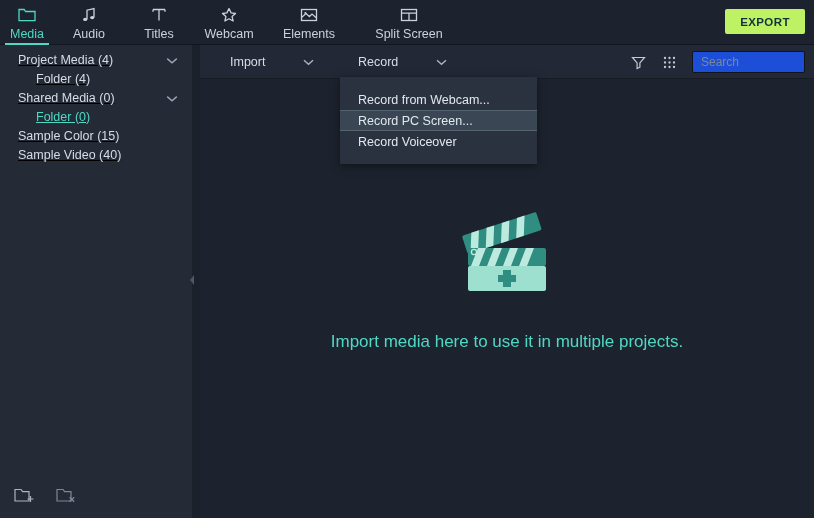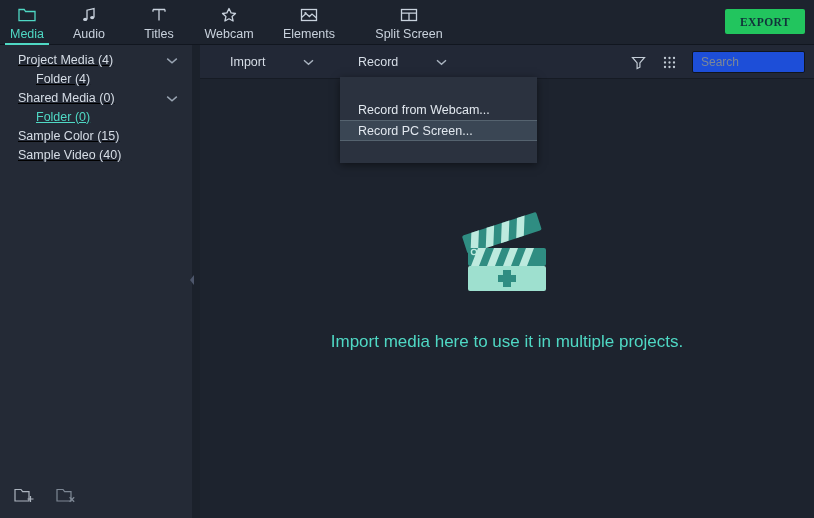--- a/index.html
+++ b/index.html
@@ -29,23 +29,23 @@
   .navtab.active .underline {
     position: absolute; bottom: 0; left: 50%; transform: translateX(-50%);
     width: 44px; height: 2px; background: #4fd8c4;
   }
   .navtab .underline { display: none; }
   .navtab.active .underline { display: block; }
 
   #export-btn {
     position: absolute; right: 9px; top: 9px;
     width: 80px; height: 25px;
-    background: #22c55e; color: #11323a;
+    background: #bef264; color: #11323a;
     border: none; border-radius: 2px;
-    font-family: Liberation Serif, serif;
+    font-family: Liberation Sans, sans-serif;
     font-size: 11.5px; font-weight: bold; letter-spacing: .4px;
     cursor: pointer;
   }
 
   
   #sidebar {
     position: absolute; left: 0; top: 45px; width: 192px; height: 473px;
     background: #242a36;
   }
   .side-row {
@@ -104,21 +104,21 @@
     background: #1d232e;
     display: flex; flex-direction: column; align-items: center; justify-content: center;
   }
   #empty-wrap { display: flex; flex-direction: column; align-items: center; margin-top: -40px; }
   #empty-text { color: #4fd8c4; font-size: 17px; margin-top: 36px; }
 
   
   #record-menu {
     position: absolute; left: 340px; top: 77px; width: 197px;
     background: #2b323f; box-shadow: 0 2px 8px rgba(0,0,0,.5);
-    padding: 22px 0; z-index: 40;
+    padding: 12px 0; z-index: 40;
   }
   .menu-item {
     height: 21px; display: flex; align-items: center;
     padding-left: 18px; color: #e2e8ef; font-size: 12.5px; cursor: pointer;
   }
   .menu-item.highlight {
     background: #3a4654; border-top: 1px solid #55636f; border-bottom: 1px solid #55636f;
   }
 </style>
 </head>
@@ -311,15 +311,18 @@
     </div>
   </div>
 
   <div id="record-menu">
       <div class="menu-item">
         <span>Record from Webcam...</span>
       </div>
       <div class="menu-item highlight">
         <span>Record PC Screen...</span>
       </div>
+      <div class="menu-item">
+        <span>Record Voiceover</span>
+      </div>
     </div>
 
 </div>
 
 </body></html>

